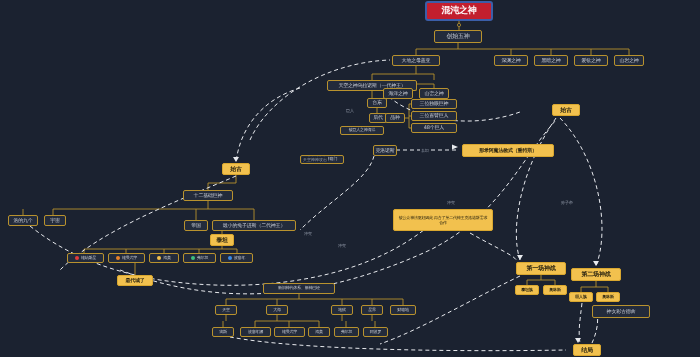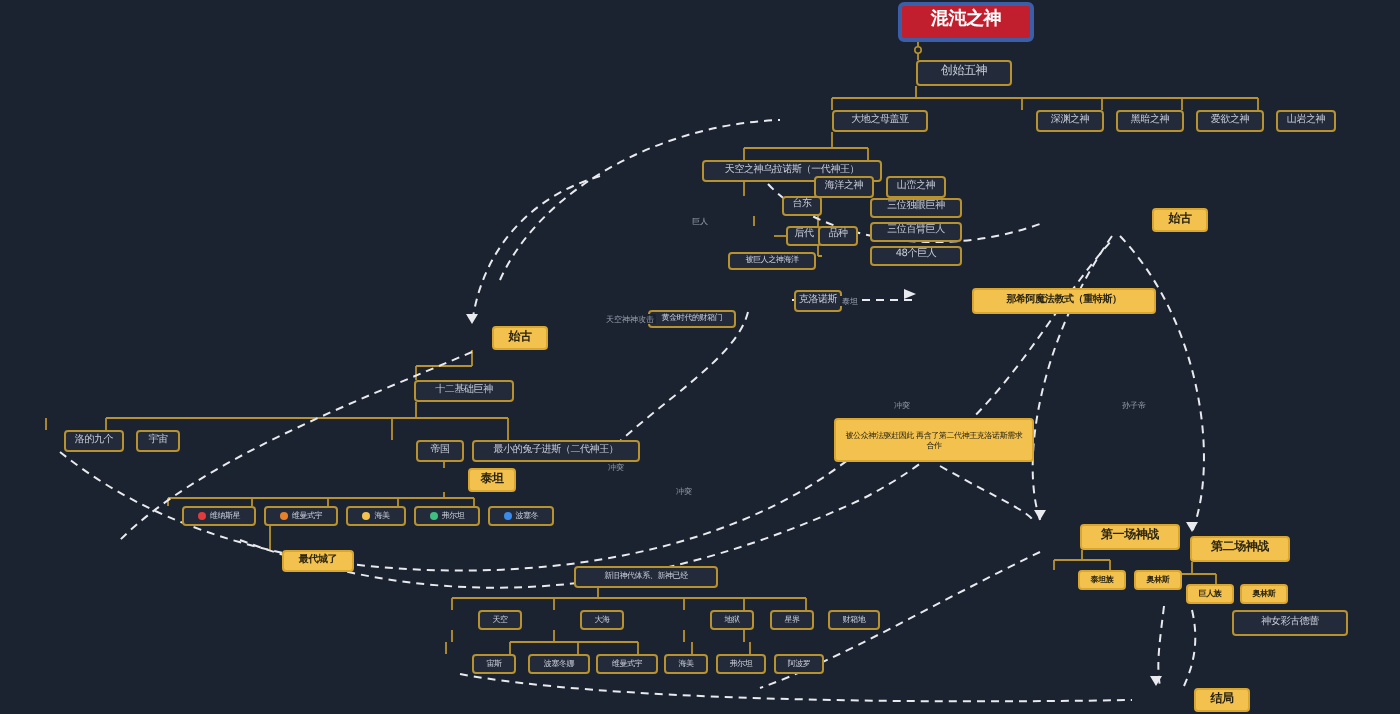--- a/index.html
+++ b/index.html
@@ -5,21 +5,21 @@
   html,body{margin:0;padding:0;background:#1b2230;}
   body{width:700px;height:357px;overflow:hidden;
        font-family:"DejaVu Sans","Liberation Sans",sans-serif;}
   #canvas{position:relative;width:700px;height:357px;background:#1b2230;}
   svg.edges{position:absolute;left:0;top:0;width:700px;height:357px;}
 
   .node{position:absolute;box-sizing:border-box;
         display:flex;align-items:center;justify-content:center;
         border:1px solid #b8922e;background:#232b3b;color:#c9ced8;
         border-radius:2px;white-space:nowrap;line-height:1.05;
-        letter-spacing:-0.2px;padding:0 2px;margin-left:24px;}
+        letter-spacing:-0.2px;padding:0 2px;}
   .node.fill{background:#f2c14e;color:#2a2411;border-color:#d9a72f;font-weight:bold;}
   .node.root{background:#c21f2e;border:2px solid #3b5ea8;color:#fff;
              font-weight:bold;border-radius:3px;}
   .node.note{background:#f2c14e;color:#2a2411;border-color:#d9a72f;
              white-space:normal;text-align:center;line-height:1.25;padding:2px 3px;}
   .dot{width:4px;height:4px;border-radius:50%;flex:0 0 auto;margin-right:2px;}
   .edgelbl{position:absolute;color:#9aa2b1;background:#1b2230;padding:0 1px;
            white-space:nowrap;}
 </style>
 </head>

